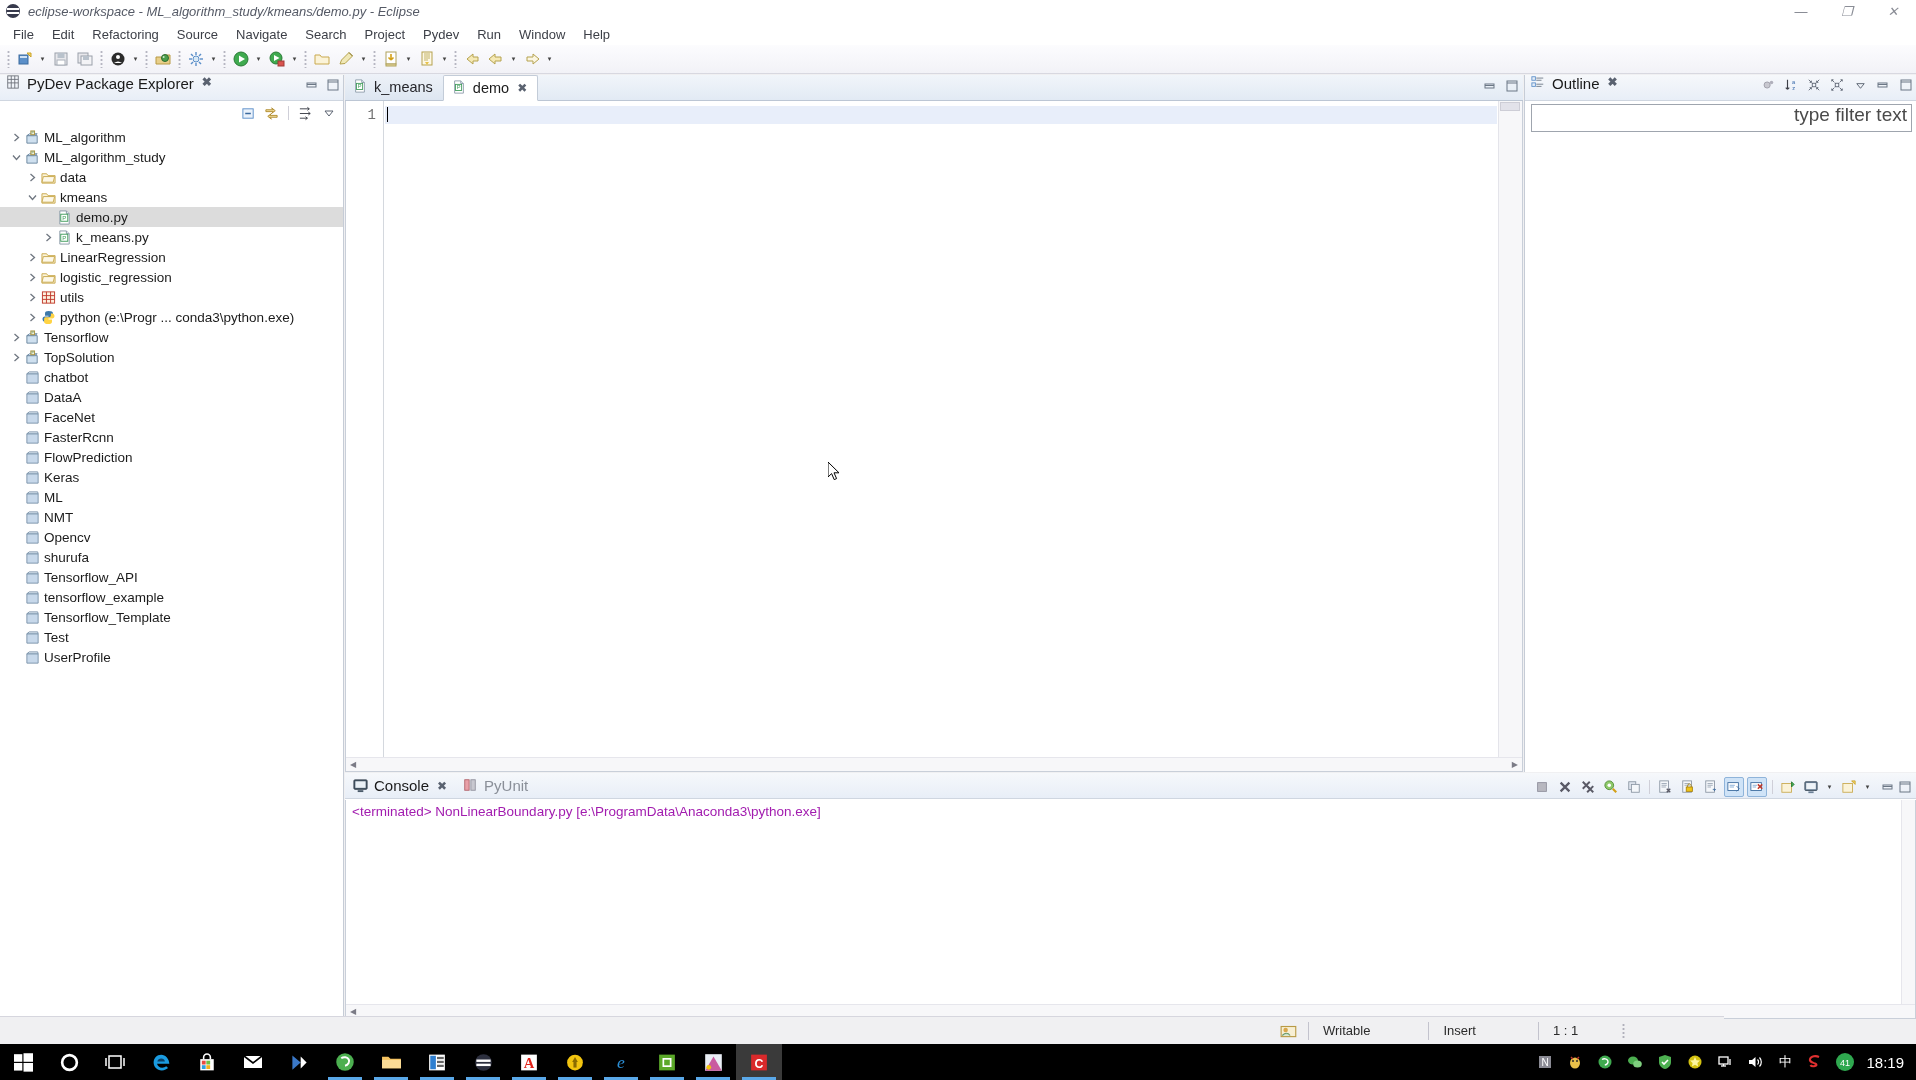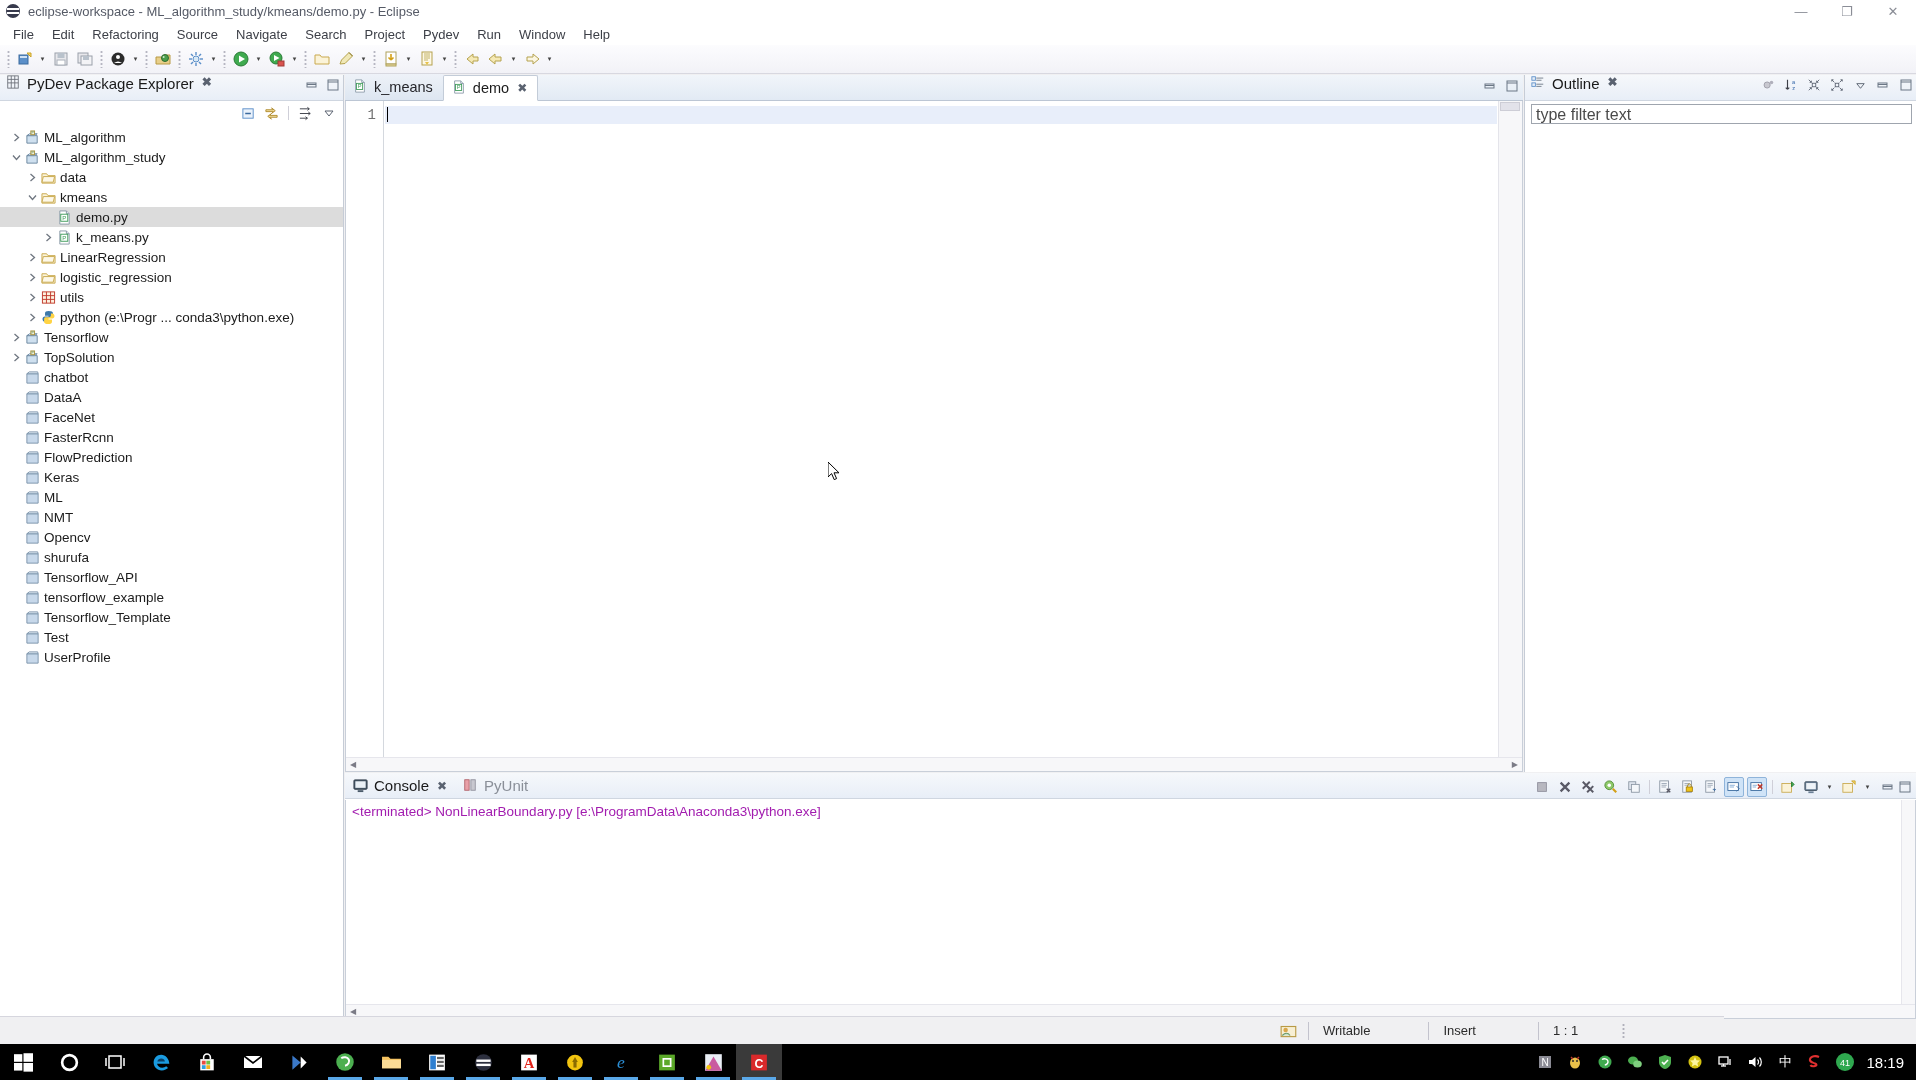--- a/index.html
+++ b/index.html
@@ -8,21 +8,21 @@
     font-family: "Liberation Sans", sans-serif;
     font-size: 14px;
     overflow: hidden;
     background: #ffffff;
   }
   #app { position: relative; width: 1916px; height: 1080px; background: #f0f0f2; }
 
   
   .titlebar {
     position: absolute; top: 0; left: 0; width: 1916px; height: 23px;
-    background: #ffffff; display: flex; align-items: center;
+    background: #ffffff; display: flex; align-items: center; font-style: italic;
   }
   .titlebar .tb-icon {
     width: 16px; height: 16px; margin-left: 6px; margin-right: 6px;
     position: relative;
   }
   .ecl-glyph {
     width: 14px; height: 14px; border-radius: 50%;
     background: #373a4c; position: relative; overflow: hidden;
   }
   .ecl-glyph::before, .ecl-glyph::after {
@@ -185,22 +185,22 @@
     display: flex; align-items: center; justify-content: space-between;
   }
   .sc-arrow { font-size: 8px; color: #7b7b86; padding: 0 4px; }
 
   
   .outlineview {
     position: absolute; left: 1524px; top: 0; width: 392px; height: 697px;
     background: #ffffff; border-left: 1px solid #c6ccd6;
   }
   .filterbox {
-    margin: 3px 4px 0 6px; height: 20px; border: 1px solid #9fa5ae; background: #ffffff;
-    font-size: 16px; color: #4a4a4a; padding: 2px 4px; line-height: 15px;
+    margin: 3px 4px 0 6px; height: 28px; border: 1px solid #9fa5ae; background: #ffffff;
+    font-size: 19px; color: #4a4a4a; padding: 2px 4px; line-height: 15px; text-align: right;
   }
 
   
   .consoleview {
     position: absolute; left: 345px; top: 698px; width: 1571px; height: 246px;
     background: #ffffff;
   }
   .cons-tabbar {
     height: 26px; position: relative; background: linear-gradient(#f6f8fb, #e8eef7);
     display: flex; align-items: center; border-bottom: 1px solid #cfd6e0;

